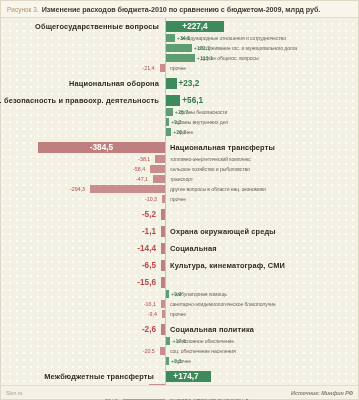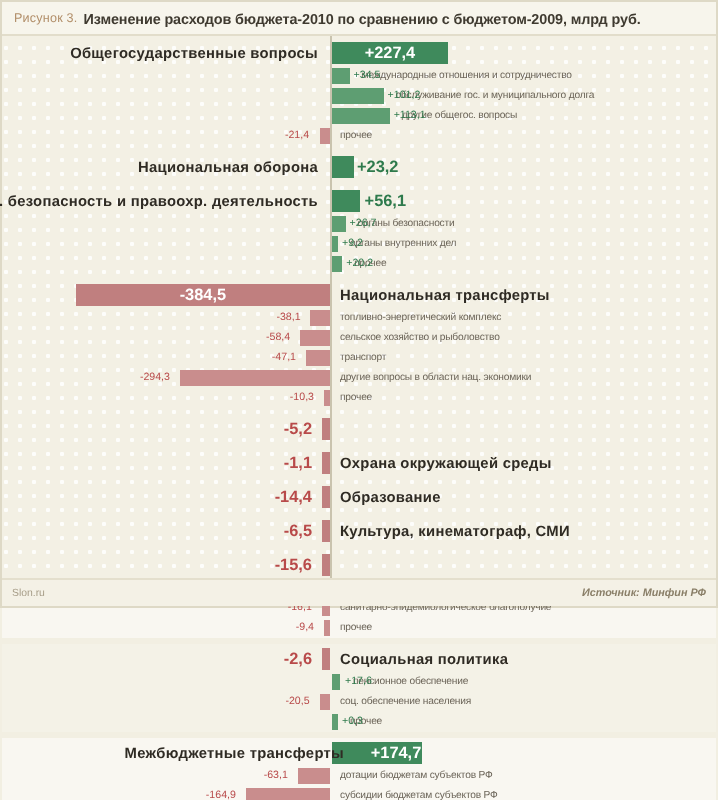--- a/index.html
+++ b/index.html
@@ -9,21 +9,21 @@
   body {
     width: 359px;
     height: 400px;
     background: #f2efe2;
     font-family: "Liberation Sans", sans-serif;
     overflow: hidden;
     position: relative;
   }
   #chart-root {
     width: 359px;
-    height: 304px;
+    height: 400px;
     position: relative;
     background:
       radial-gradient(circle at 2px 2px, rgba(255,255,255,.85) 1px, transparent 1.2px) 0 0/7px 7px,
       #f3f0e4;
     box-sizing: border-box;
     border: 1px solid #ded9c6;
   }
   .title-bar {
     position: absolute;
     left: 0; top: 0; right: 0;
@@ -246,21 +246,21 @@
         <div class="bar neg" style="left: 160px; width: 4px;"></div>
         <div class="val neg" style="left: auto; right: 202px;">-5,2</div>
       </div>
       <div class="row main" style="top: 207px;">
         <div class="bar neg" style="left: 160px; width: 4px;"></div>
         <div class="lbl lbl-main" style="left: 169px;">Охрана окружающей  среды</div>
         <div class="val neg" style="left: auto; right: 202px;">-1,1</div>
       </div>
       <div class="row main" style="top: 224px;">
         <div class="bar neg" style="left: 160px; width: 4px;"></div>
-        <div class="lbl lbl-main" style="left: 169px;">Образование</div>
+        <div class="lbl lbl-main" style="left: 169px;">Социальная</div>
         <div class="val neg" style="left: auto; right: 202px;">-14,4</div>
       </div>
       <div class="row main" style="top: 241px;">
         <div class="bar neg" style="left: 160px; width: 4px;"></div>
         <div class="lbl lbl-main" style="left: 169px;">Культура, кинематограф,  СМИ</div>
         <div class="val neg" style="left: auto; right: 202px;">-6,5</div>
       </div>
       <div class="row main" style="top: 258px;">
         <div class="bar neg" style="left: 160px; width: 4px;"></div>
         <div class="val neg" style="left: auto; right: 202px;">-15,6</div>
@@ -295,22 +295,22 @@
         <div class="lbl lbl-sub" style="left: 169px;">соц. обеспечение населения</div>
         <div class="val neg" style="left: auto; right: 203.227px;">-20,5</div>
       </div>
       <div class="row" style="top: 338px;">
         <div class="bar pos" style="left: 165px; width: 3px;"></div>
         <div class="lbl lbl-sub" style="left: 174px;">прочее</div>
         <div class="val pos" style="left: 170px;">+0,3</div>
       </div>
       <div class="row main" style="top: 352px;">
         <div class="bar pos" style="left: 165px; width: 44.5485px;"></div>
-        <div class="lbl lbl-main" style="left: auto; right: 186px; text-align: right;">Межбюджетные трансферты</div>
-        <div class="val pos inside" style="left: 197px; transform: translateX(-50%);">+174,7</div>
+        <div class="lbl lbl-main" style="left: auto; right: 204px; text-align: right;">Межбюджетные трансферты</div>
+        <div class="val pos inside" style="left: 185px; transform: translateX(-50%);">+174,7</div>
       </div>
       <div class="row" style="top: 365px;">
         <div class="bar neg" style="left: 147.91px; width: 16.0905px;"></div>
         <div class="lbl lbl-sub" style="left: 169px;">дотации бюджетам субъектов РФ</div>
         <div class="val neg" style="left: auto; right: 214.09px;">-63,1</div>
       </div>
       <div class="row" style="top: 375px;">
         <div class="bar neg" style="left: 121.951px; width: 42.0495px;"></div>
         <div class="lbl lbl-sub" style="left: 169px;">субсидии бюджетам субъектов РФ</div>
         <div class="val neg" style="left: auto; right: 240.049px;">-164,9</div>

